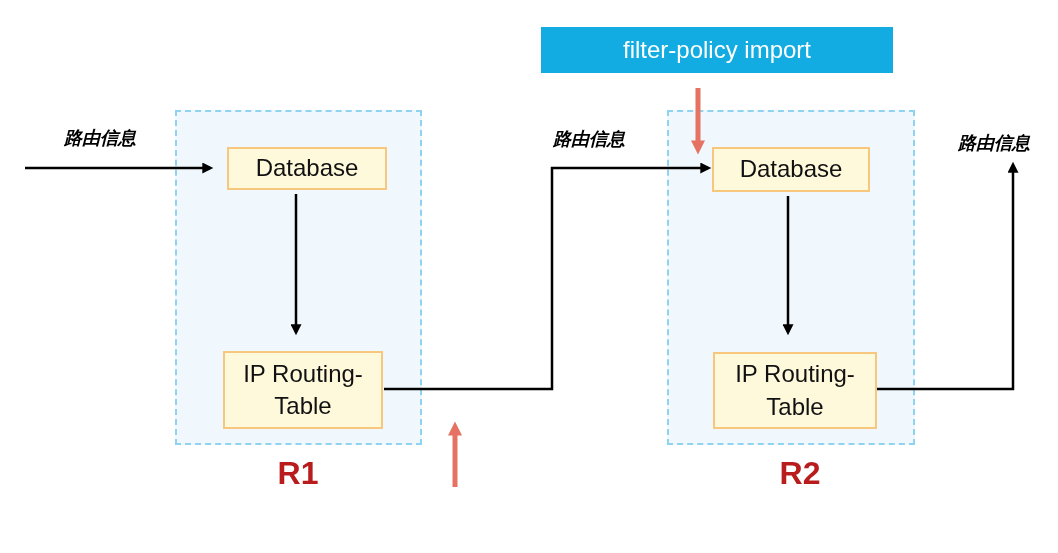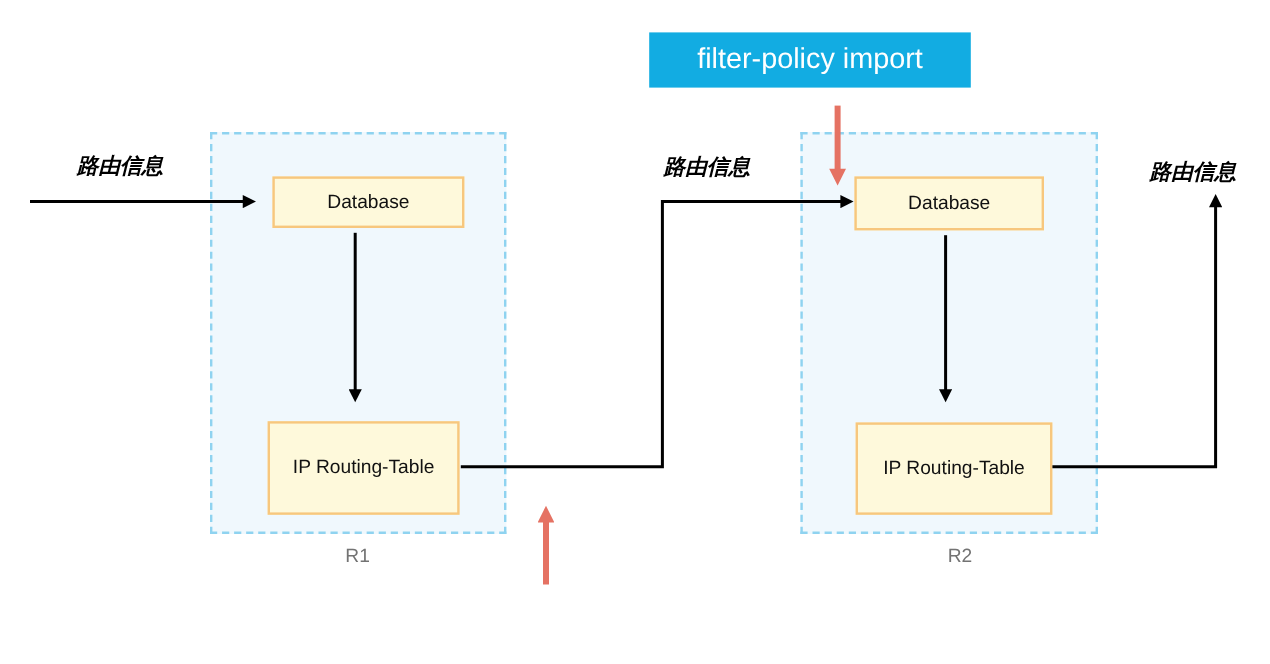--- a/index.html
+++ b/index.html
@@ -25,21 +25,21 @@
 
   
   .node {
     position: absolute;
     background: #FEF9DB;
     border: 2px solid #F7C77E;
     display: flex;
     align-items: center;
     justify-content: center;
     text-align: center;
-    font-size: 16px;
+    font-size: 24px;
     color: #111111;
     line-height: 1.35;
     padding: 2px 6px;
   }
   #r1-db { left: 227px; top: 147px; width: 160px; height: 43px; }
   #r1-rt { left: 223px; top: 351px; width: 160px; height: 78px; }
   #r2-db { left: 712px; top: 147px; width: 158px; height: 45px; }
   #r2-rt { left: 713px; top: 352px; width: 164px; height: 77px; }
 
   
@@ -60,29 +60,29 @@
   .policy-label {
     position: absolute;
     background: #12ACE2;
     color: #ffffff;
     font-size: 24px;
     display: flex;
     align-items: center;
     justify-content: center;
     text-align: center;
   }
-  #import-label { left: 541px; top: 27px;  width: 268px; height: 46px; }
+  #import-label { left: 541px; top: 27px;  width: 352px; height: 46px; }
   #export-label { left: 295px; top: 503px; width: 320px; height: 46px; }
 
   
   .router-name {
     position: absolute;
-    font-weight: normal;
-    font-size: 16px;
-    color: #737373;
+    font-weight: bold;
+    font-size: 32px;
+    color: #b91c1c;
     text-align: center;
   }
   #r1-name { left: 268px; top: 455px; width: 60px; }
   #r2-name { left: 770px; top: 455px; width: 60px; }
 
   
   .connectors {
     position: absolute;
     left: 0; top: 0;
     width: 1058px; height: 553px;

